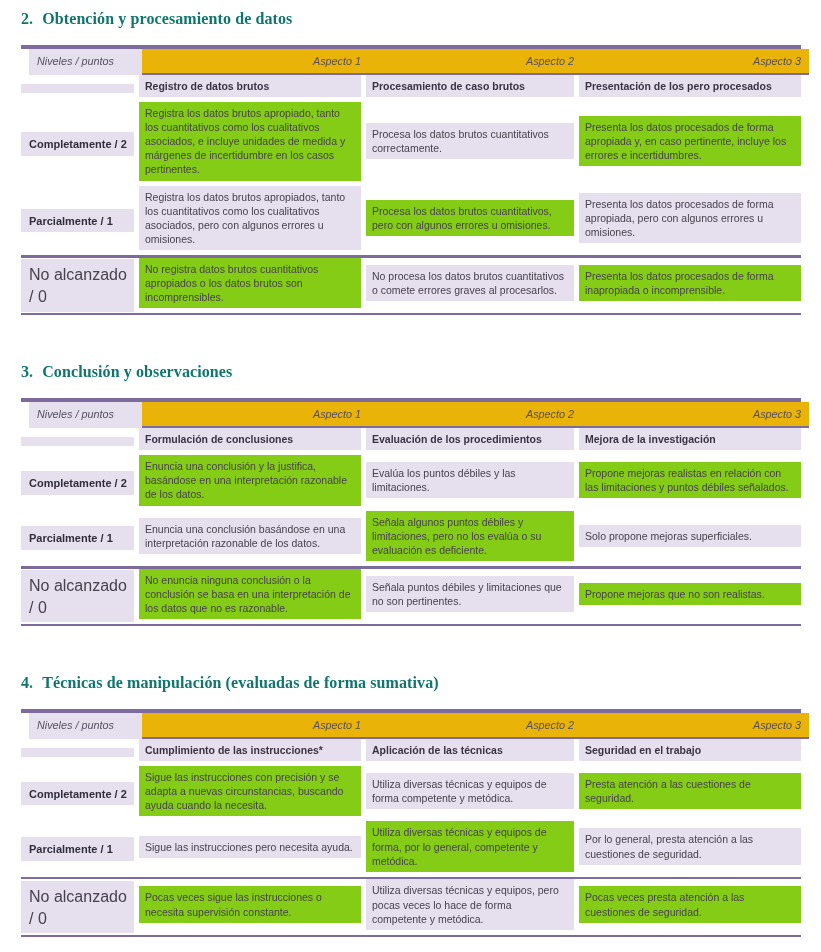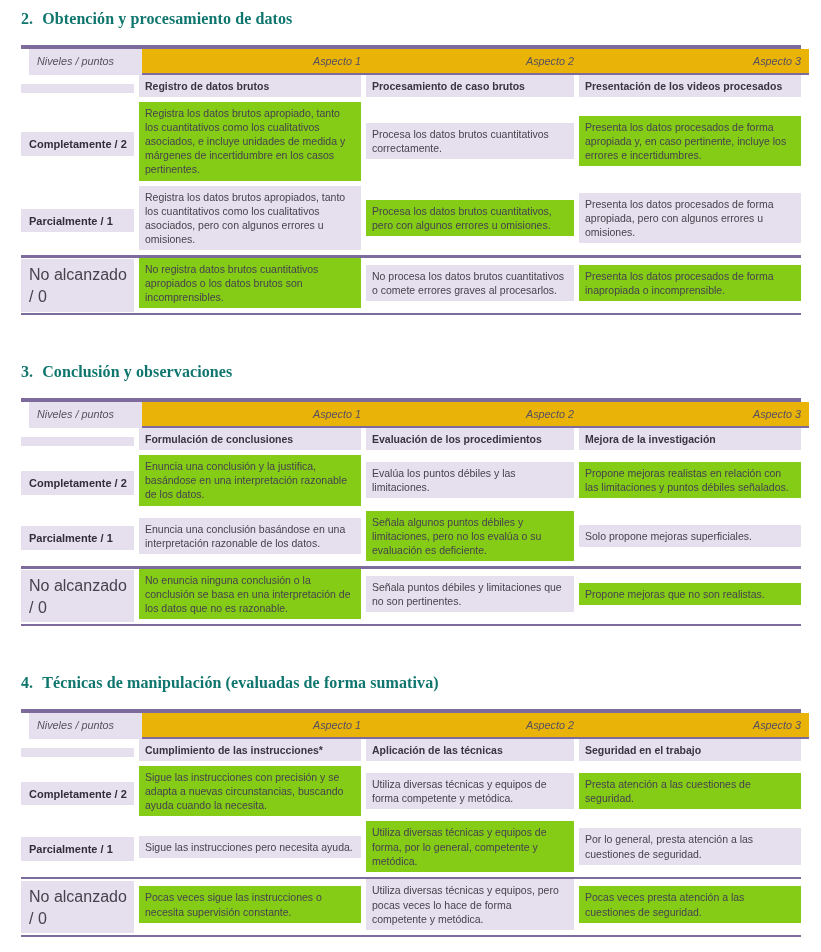--- a/index.html
+++ b/index.html
@@ -89,21 +89,21 @@
       <div class="aspects">
         <div class="c1 acell italic-h">Aspecto 1</div>
         <div class="c2 acell italic-h">Aspecto 2</div>
         <div class="c3 acell italic-h">Aspecto 3</div>
       </div>
     </div>
     <div class="t-row">
       <div class="c0"></div>
       <div class="cell c1 bg-lav name">Registro de datos brutos</div>
       <div class="cell c2 bg-lav name">Procesamiento de caso brutos</div>
-      <div class="cell c3 bg-lav name">Presentación de los videos procesados</div>
+      <div class="cell c3 bg-lav name">Presentación de los pero procesados</div>
     </div>
     <div class="t-row">
       <div class="c0 lvl">Completamente / 2</div>
       <div class="cell c1 bg-white">Registra los datos brutos apropiado, tanto los cuantitativos como los cualitativos asociados, e incluye unidades de medida y márgenes de incertidumbre en los casos pertinentes.</div>
       <div class="cell c2 bg-lav">Procesa los datos brutos cuantitativos correctamente.</div>
       <div class="cell c3 bg-white">Presenta los datos procesados de forma apropiada y, en caso pertinente, incluye los errores e incertidumbres.</div>
     </div>
     <div class="t-row">
       <div class="c0 lvl">Parcialmente / 1</div>
       <div class="cell c1 bg-lav">Registra los datos brutos apropiados, tanto los cuantitativos como los cualitativos asociados, pero con algunos errores u omisiones.</div>

